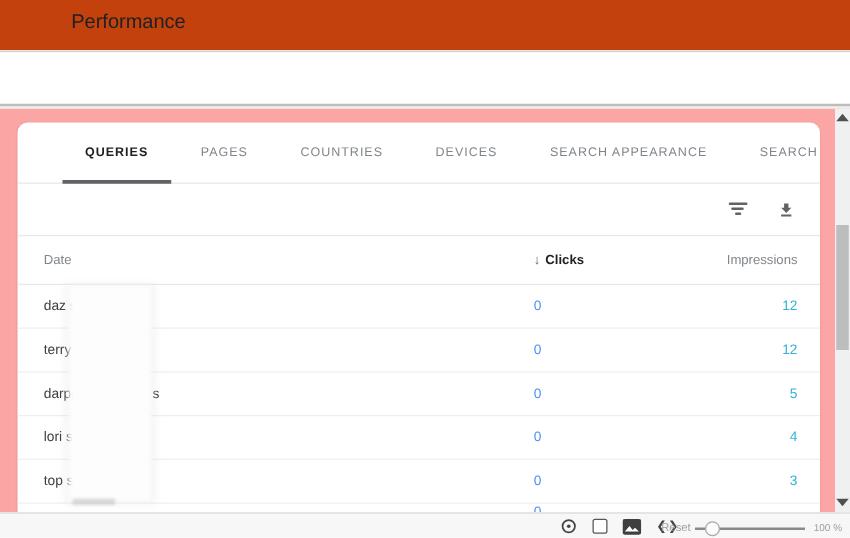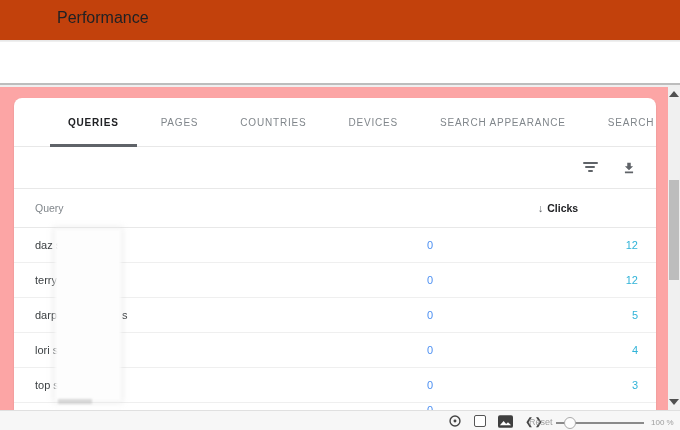--- a/index.html
+++ b/index.html
@@ -156,22 +156,23 @@
             <i></i>
             <i></i>
             <i></i>
           </div>
         <svg class="dl-icon" viewBox="0 0 24 24" fill="#5f6368">
           <path d="M19 9h-4V3H9v6H5l7 7 7-7zM5 18v3h14v-3H5z"></path>
         </svg>
       </div>
 
       <div class="thead">
-        <div class="col-query">Query</div>
+        <div class="col-query">Date</div>
         <div class="col-clicks sort-clicks"><span class="sort-arrow">↓</span><span>Clicks</span></div>
+        <div class="col-impr">Impressions</div>
         <div class="col-pad"></div>
       </div>
 
       <div class="tbody">
         <div class="trow">
           <div class="col-query">daz s</div>
           <div class="col-clicks v-clicks">0</div>
           <div class="col-impr v-impr">12</div>
           <div class="col-pad"></div>
         </div>

